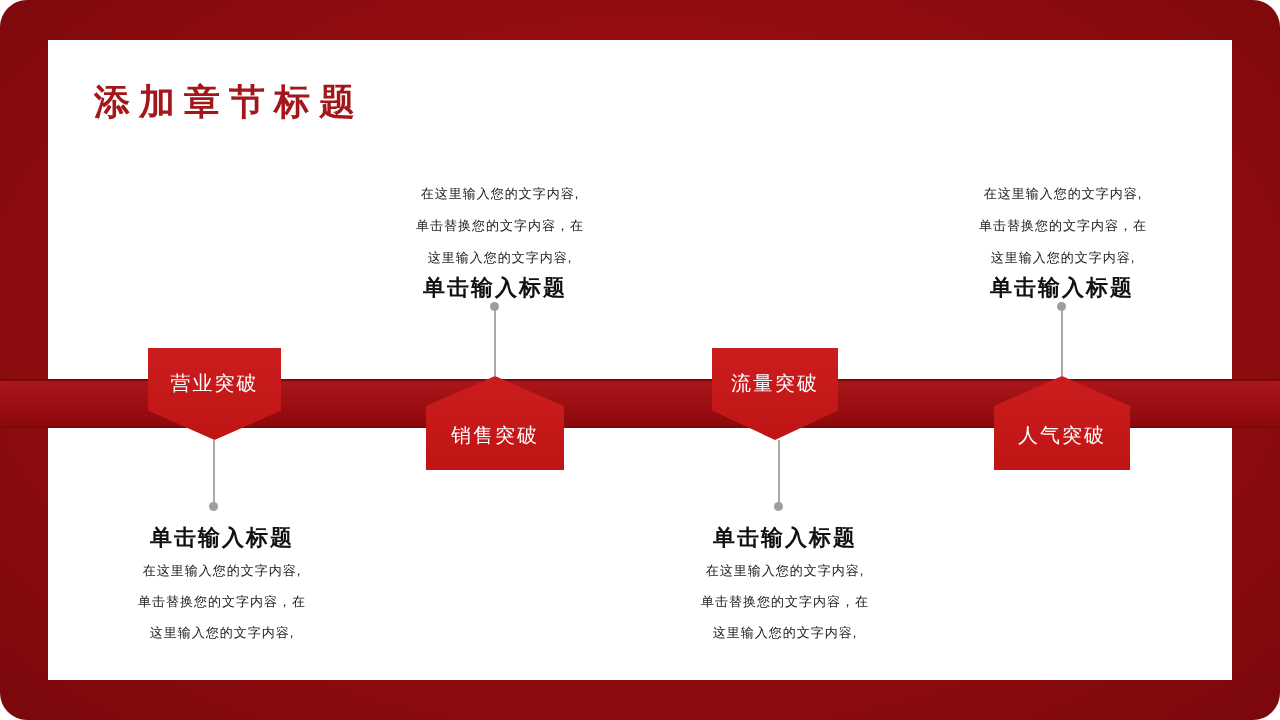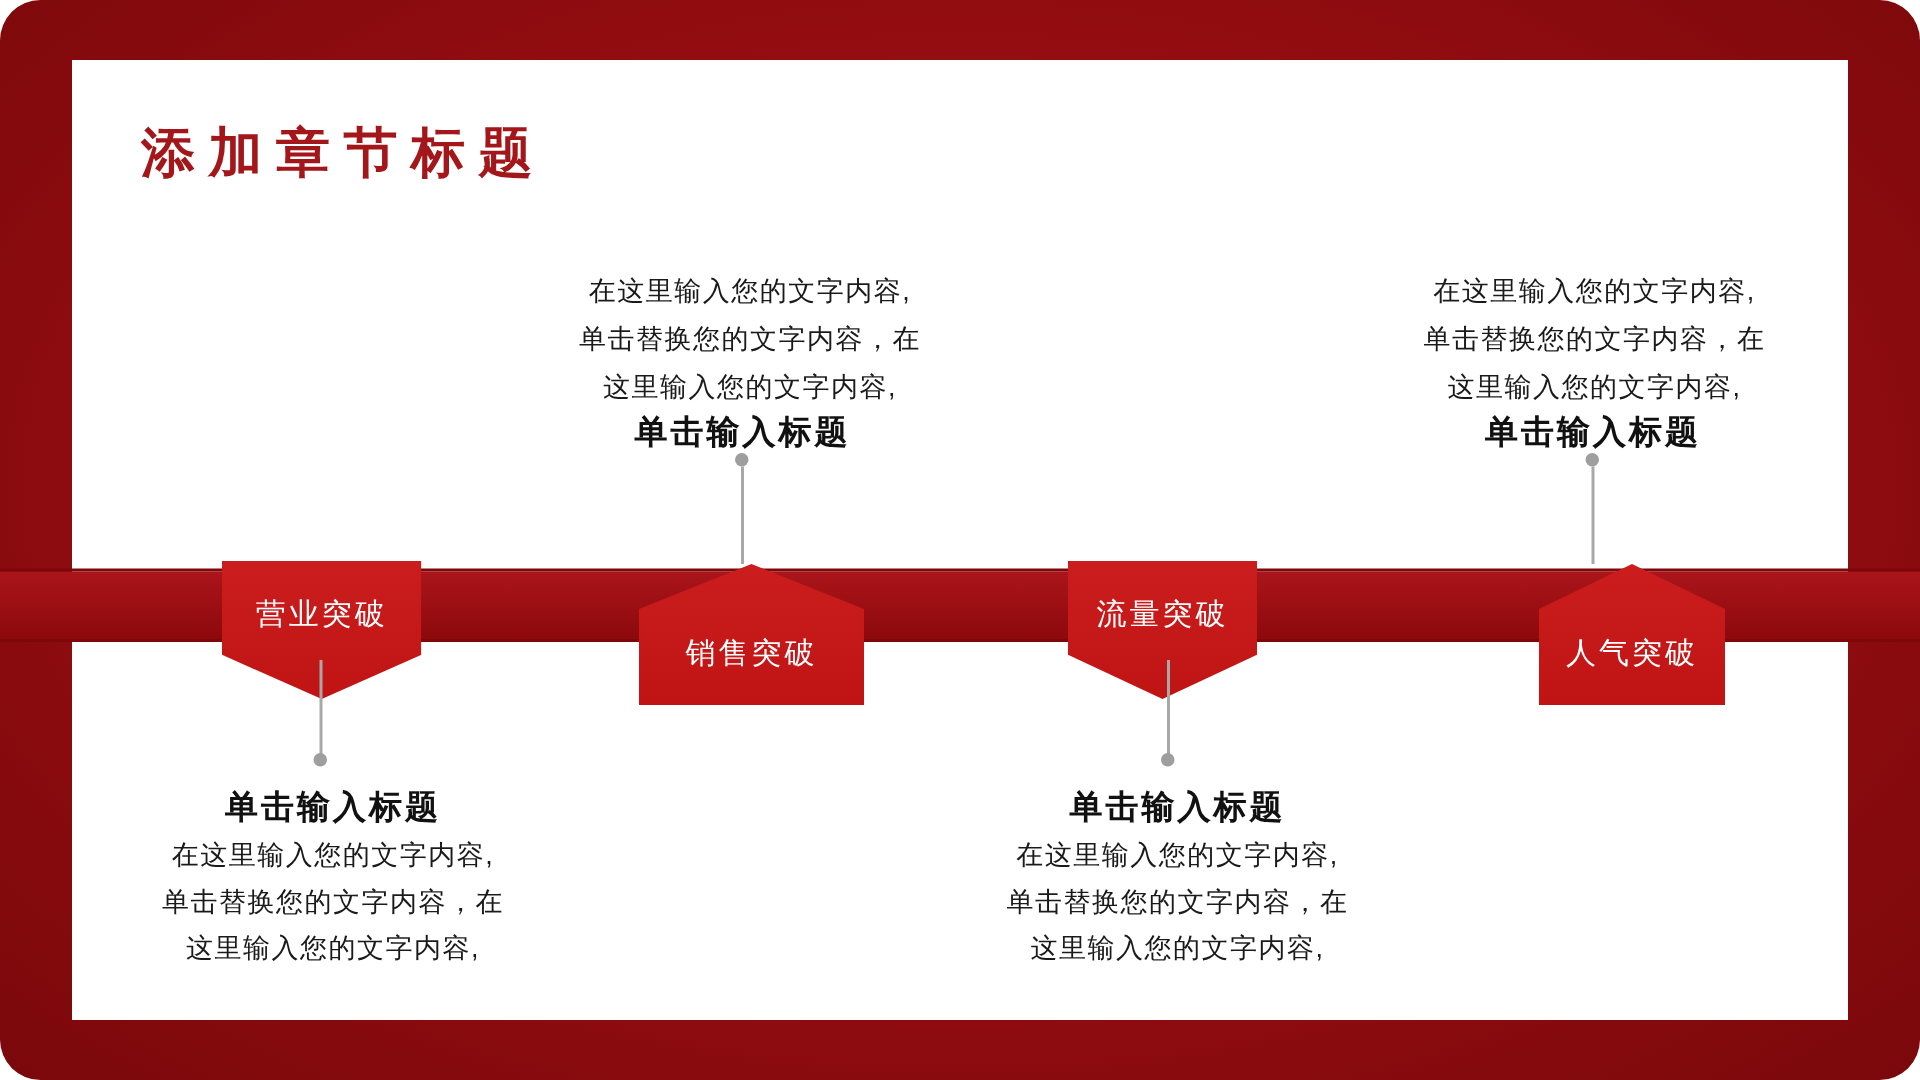--- a/index.html
+++ b/index.html
@@ -44,21 +44,20 @@
     background: linear-gradient(180deg, #cb1d1d 0%, #c01414 100%);
     color: #ffffff;
     font-size: 20px;
     letter-spacing: 2px;
     text-align: center;
     white-space: nowrap;
   }
   .tag.down {
     clip-path: polygon(0 0, 100% 0, 100% 68%, 50% 100%, 0 68%);
     padding-top: 22px;
-    margin-top: 26px;
   }
   .tag.up {
     clip-path: polygon(50% 0, 100% 32%, 100% 100%, 0 100%, 0 32%);
     padding-top: 46px;
   }
   .vline {
     position: absolute;
     width: 2px;
     background: #a8a8a8;
   }
@@ -73,55 +72,55 @@
     font-size: 22px;
     font-weight: bold;
     color: #111111;
     letter-spacing: 2px;
     text-align: center;
     line-height: 28px;
     white-space: nowrap;
   }
   .body-text {
     position: absolute;
-    font-size: 18px;
+    font-size: 13px;
     color: #1a1a1a;
     letter-spacing: 1px;
     text-align: center;
     line-height: 32px;
   }
   .body-text div { white-space: nowrap; }
 
   
   .item1-tag     { left: 148px;  top: 348px; width: 133px; height: 92px; }
   .item1-line    { left: 213px;  top: 440px; height: 64px; }
   .item1-dot     { left: 209px;  top: 502px; }
   .item1-heading { left: 97px;   top: 524px; width: 250px; }
   .item1-body    { left: 72px;   top: 555px; width: 300px; line-height: 31px; }
 
   
   .item2-body    { left: 350px;  top: 178px; width: 300px; }
   .item2-heading { left: 370px;  top: 274px; width: 250px; }
   .item2-dot     { left: 490px;  top: 302px; }
   .item2-line    { left: 494px;  top: 311px; height: 65px; }
-  .item2-tag     { left: 426px;  top: 376px; width: 150px; height: 94px; }
+  .item2-tag     { left: 426px;  top: 376px; width: 138px; height: 94px; }
 
   
   .item3-tag     { left: 712px;  top: 348px; width: 126px; height: 92px; }
   .item3-line    { left: 778px;  top: 440px; height: 64px; }
   .item3-dot     { left: 774px;  top: 502px; }
   .item3-heading { left: 660px;  top: 524px; width: 250px; }
   .item3-body    { left: 635px;  top: 555px; width: 300px; line-height: 31px; }
 
   
   .item4-body    { left: 913px;  top: 178px; width: 300px; }
   .item4-heading { left: 937px;  top: 274px; width: 250px; }
   .item4-dot     { left: 1057px; top: 302px; }
   .item4-line    { left: 1061px; top: 311px; height: 65px; }
-  .item4-tag     { left: 994px;  top: 376px; width: 124px; height: 94px; margin-left: 32px; }
+  .item4-tag     { left: 994px;  top: 376px; width: 136px; height: 94px; }
 </style>
 </head>
 <body>
 
 <div class="slide">
 
   <div class="white-area"></div>
   <div class="band"></div>
 
   <h1 class="title">添加章节标题</h1>

